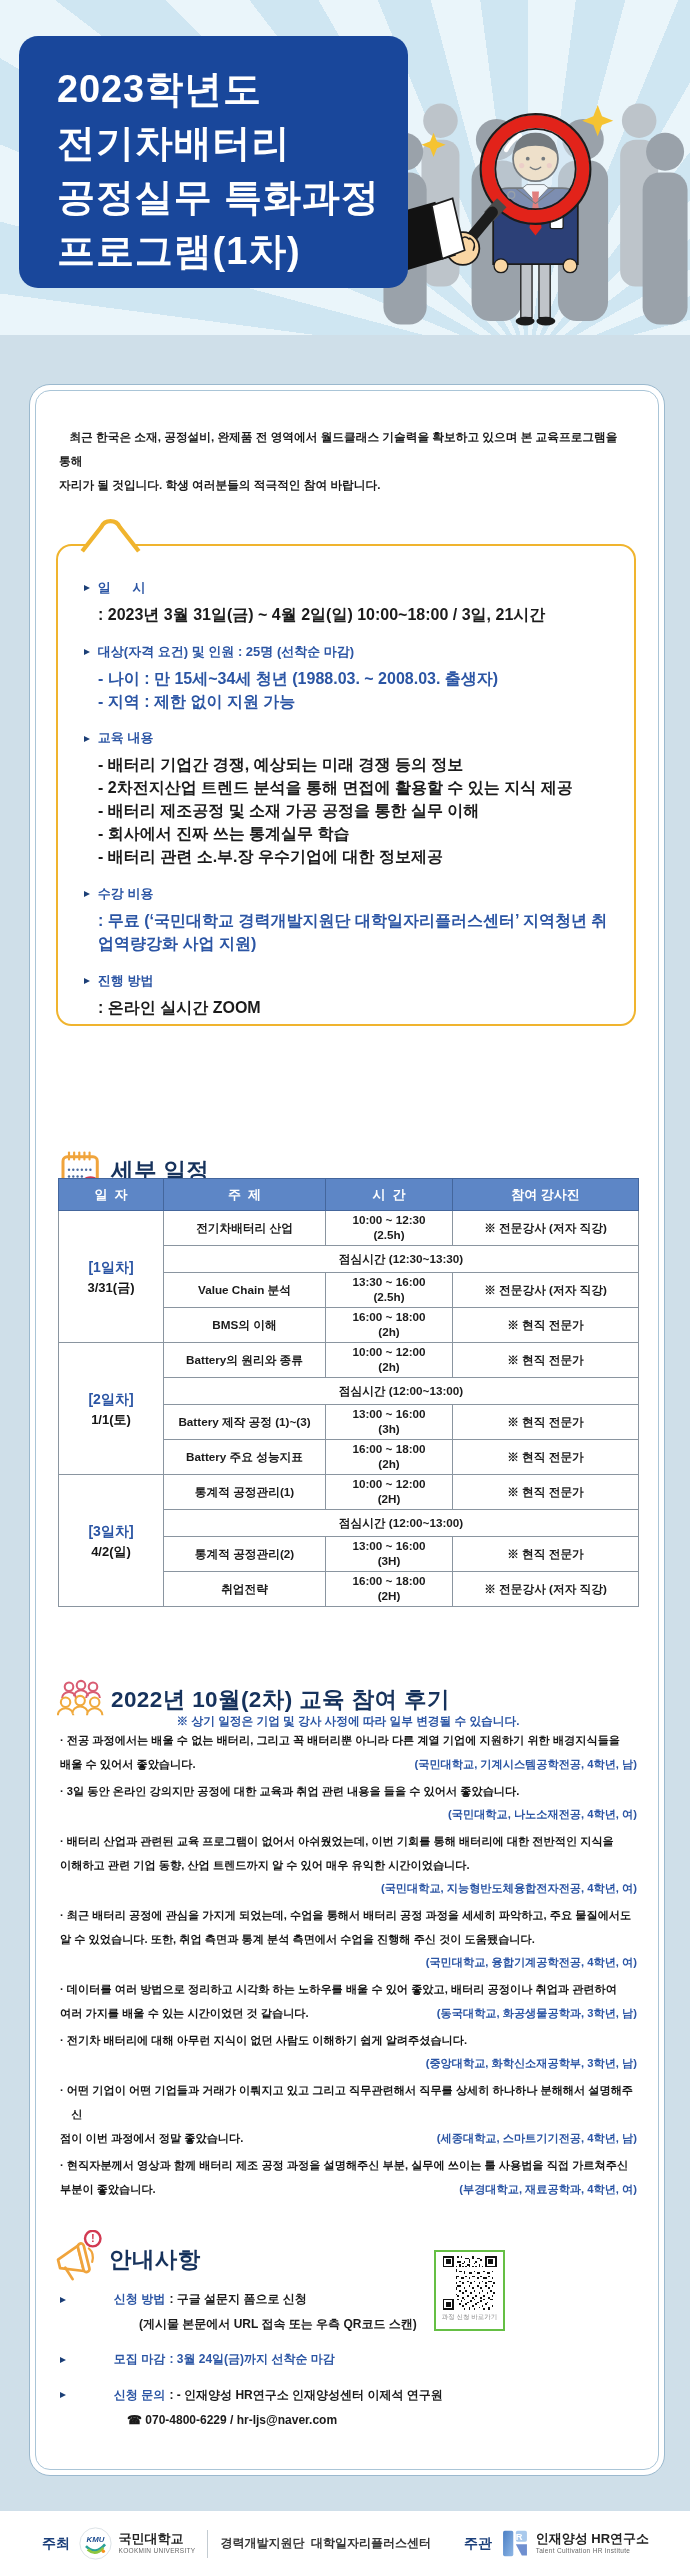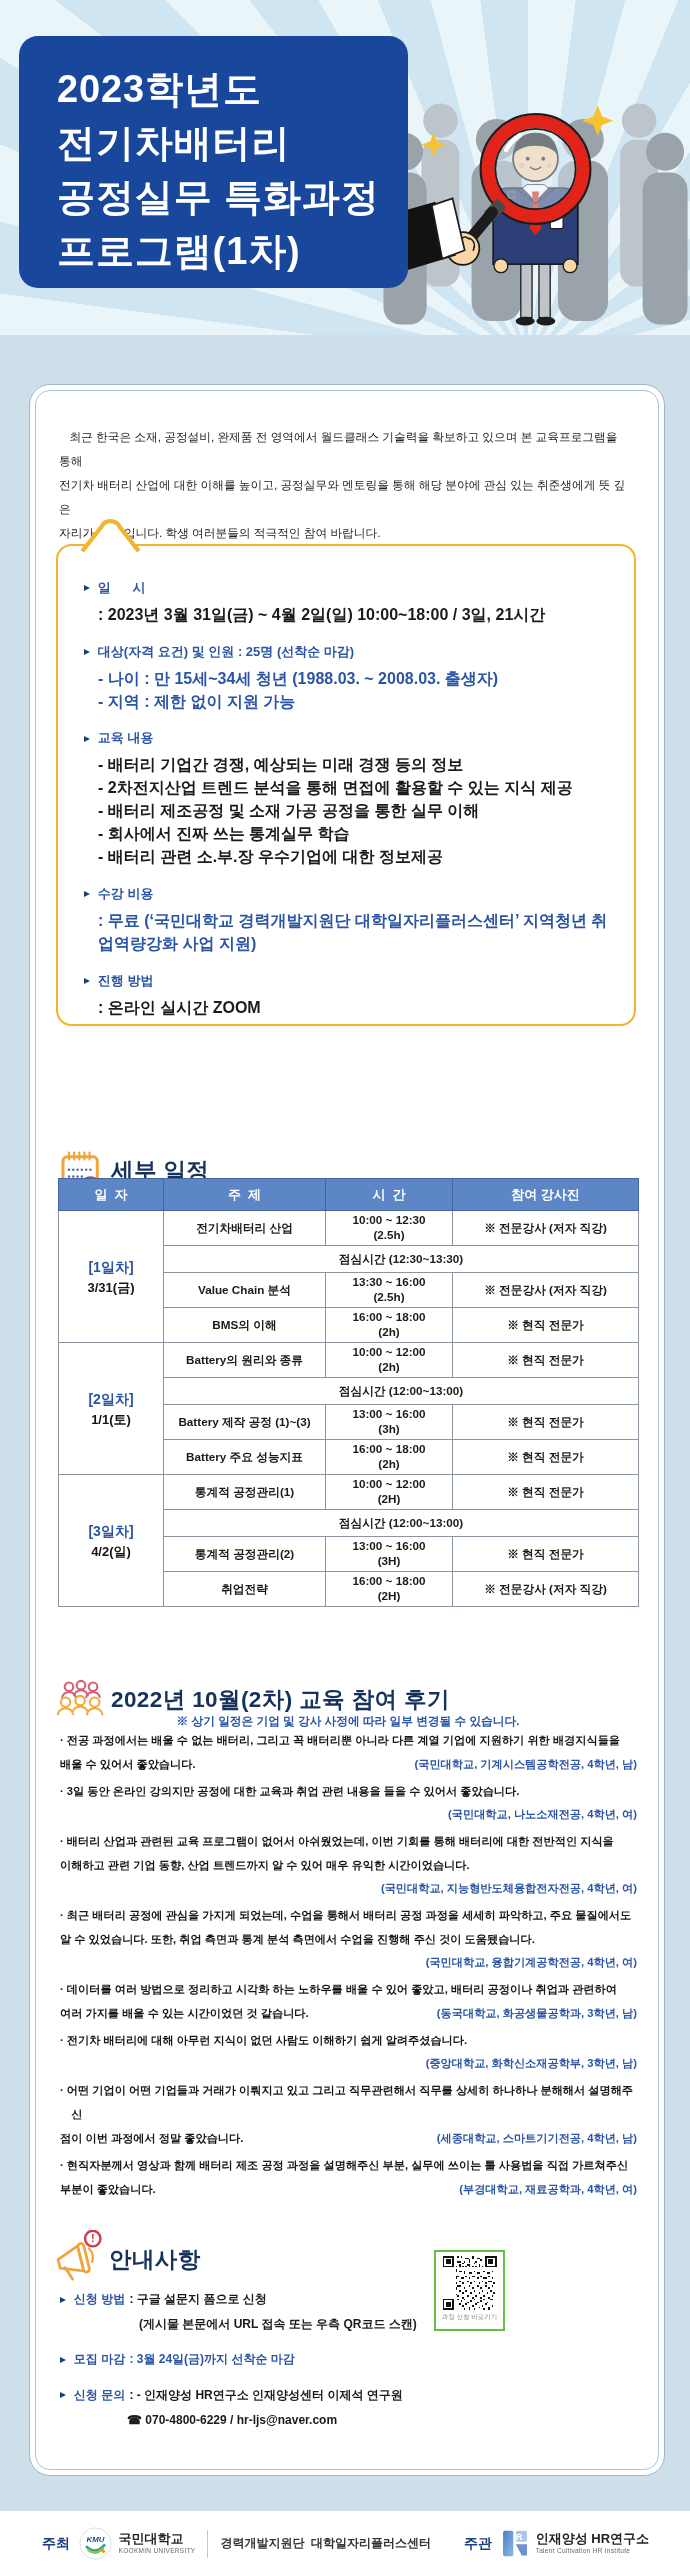--- a/index.html
+++ b/index.html
@@ -12,21 +12,21 @@
   .illu{position:absolute;left:380px;top:48px;width:311px;height:287px;}
   .title-box{position:absolute;left:19px;top:36px;width:389px;height:252px;background:#19479b;border-radius:19px;
     box-sizing:border-box;padding:26px 0 0 38px;}
   .title-line{color:#fff;font-size:38px;line-height:54px;font-weight:800;letter-spacing:0.9px;}
 
   
   .card{position:absolute;left:28.5px;top:384px;width:634px;height:2090px;background:#fff;
     border:1.7px solid #9bb9ce;outline:0.9px solid #aac5d7;outline-offset:-7.8px;border-radius:21px;}
 
   .intro{position:absolute;left:59px;top:425px;width:573px;}
-  .intro .l{font-size:11.7px;line-height:24px;font-weight:400;color:#1b1b1b;}
+  .intro .l{font-size:11.7px;line-height:24px;font-weight:700;color:#1b1b1b;}
   .intro .l.first{text-indent:10.4px;}
 
   
   .ibox{position:absolute;left:56px;top:544px;width:580px;height:482px;box-sizing:border-box;
     border:2.6px solid #f0b42e;border-radius:15.5px;background:#fff;padding:31px 22.5px 0 26px;}
   .clip{position:absolute;left:19px;top:-29px;}
   .ib-item{margin-bottom:14.7px;}
   .ib-label{display:flex;align-items:center;font-size:13px;line-height:22.5px;font-weight:800;color:#2b55a4;margin-bottom:3.5px;}
   .mk{width:0;height:0;border-left:6px solid #1c3f77;border-top:3.9px solid transparent;border-bottom:3.9px solid transparent;margin-right:7.8px;flex:none;}
   .ib-sub{font-size:16px;line-height:23px;font-weight:700;color:#1b1b1b;padding-left:14px;}
@@ -54,21 +54,21 @@
   .reviews{position:absolute;left:60px;top:1728px;width:577px;}
   .t-item{margin-bottom:3.5px;}
   .t-text{font-size:11.2px;line-height:24px;font-weight:700;color:#161616;padding-left:11.2px;text-indent:-11.2px;}
   .t-src{font-size:11.2px;line-height:22.5px;font-weight:800;color:#2b55a4;text-align:right;}
   .t-src.inline{margin-top:-23px;}
 
   
   .notices{position:absolute;left:60px;top:2287px;width:484px;}
   .n-item{margin-bottom:10.4px;}
   .n-line1{display:flex;align-items:center;font-size:12px;line-height:25px;}
-  .n-label{color:#2b55a4;font-weight:800;flex:none;}
+  .n-label{color:#2b55a4;font-weight:800;flex:none;margin-left:40px;}
   .n-rest{color:#1b1b1b;font-weight:700;margin-left:4.3px;}
   .n-rest.blue{color:#2b55a4;font-weight:800;}
   .n-line2{font-size:12px;line-height:25px;font-weight:700;color:#1b1b1b;}
   .n-line2.ind-a{margin-left:79px;}
   .n-line2.ind-b{margin-left:67px;}
   .qr{position:absolute;left:434px;top:2250px;width:71px;height:81px;box-sizing:border-box;border:2.6px solid #65bf44;background:#fff;text-align:center;padding-top:3.5px;cursor:pointer;}
   .qr-cap{font-size:6.5px;color:#8a8a8a;margin-top:0.9px;}
 
   
   .footer{position:absolute;left:0;top:2511px;width:691px;height:65px;background:#fff;
@@ -157,21 +157,20 @@
       <div class="title-line">전기차배터리</div>
       <div class="title-line">공정실무 특화과정</div>
       <div class="title-line">프로그램(1차)</div>
     </div>
   </div>
 
   <div class="card"></div>
 
   <div class="intro">
     <div class="l first">최근 한국은 소재, 공정설비, 완제품 전 영역에서 월드클래스 기술력을 확보하고 있으며 본 교육프로그램을 통해</div>
-    <div class="l">전기차 배터리 산업에 대한 이해를 높이고, 공정실무와 멘토링을 통해 해당 분야에 관심 있는 취준생에게 뜻 깊은</div>
     <div class="l">자리가 될 것입니다. 학생 여러분들의 적극적인 참여 바랍니다.</div>
   </div>
 
   <div class="ibox">
     <svg class="clip" width="67" height="36" viewBox="0 0 78 42">
       <path d="M6,40 L28,12 a12,12 0 0 1 22,0 L72,40" fill="#fff" stroke="#f0b42e" stroke-width="5" stroke-linejoin="round"></path>
     </svg>
 
     <div class="ib-item">
       <div class="ib-label">

